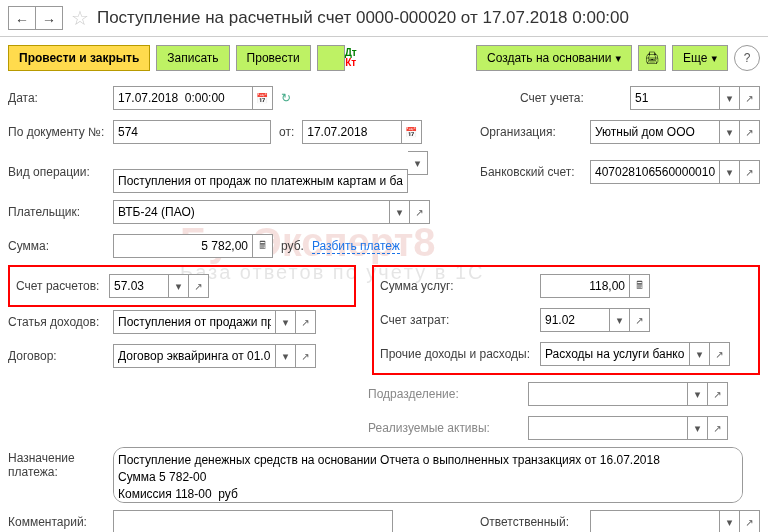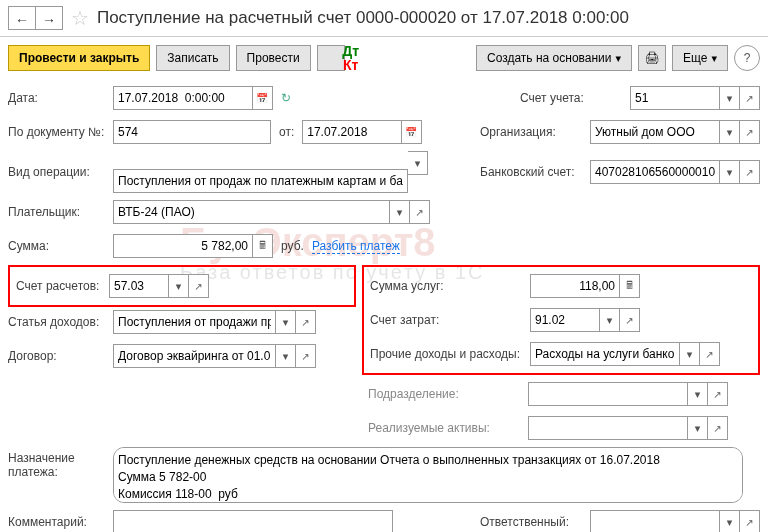--- a/index.html
+++ b/index.html
@@ -9,25 +9,25 @@
 .watermark .w1 { font-size: 40px; font-weight: bold; color: #c0392b; }
 .watermark .w2 { font-size: 20px; color: #555; margin-top: -4px; letter-spacing: 2px; }
 
 .header { display: flex; align-items: center; padding: 6px 8px; border-bottom: 1px solid #ccc; position: relative; z-index: 1; background: #fff; }
 .nav-btn { width: 28px; height: 24px; border: 1px solid #999; background: #fff; display: flex; align-items: center; justify-content: center; cursor: pointer; font-size: 14px; }
 .nav-btn + .nav-btn { margin-left: -1px; }
 .star { margin: 0 8px; color: #ccc; font-size: 20px; cursor: pointer; }
 .title { font-size: 17px; font-weight: normal; color: #333; }
 
 .toolbar { display: flex; align-items: flex-start; padding: 8px; gap: 6px; position: relative; z-index: 1; }
-.btn { height: 26px; padding: 0 10px; border: 1px solid #999; background: #e5e5e5; display: inline-flex; align-items: center; cursor: pointer; font-size: 12px; gap: 4px; }
+.btn { height: 26px; padding: 0 10px; border: 1px solid #999; background: #bef264; display: inline-flex; align-items: center; cursor: pointer; font-size: 12px; gap: 4px; }
 .btn-primary { background: #ffdb4d; border-color: #b89a00; font-weight: bold; }
 .btn-icon { width: 28px; padding: 0; justify-content: center; }
 .spacer { flex: 1; }
-.dkt { font-size: 14px; line-height: 1; padding-left: 40px; }
+.dkt { font-size: 10px; line-height: 1; padding-left: 40px; }
 .dkt .d { color: green; font-weight: bold; }
 .dkt .k { color: red; font-weight: bold; }
 
 .form { padding: 4px 8px; position: relative; z-index: 1; }
 .row { display: flex; align-items: center; min-height: 30px; margin-bottom: 4px; }
 .label { color: #404040; padding-right: 6px; }
 .w-date { width: 105px; }
 .w-docnum { width: 105px; }
 .w-operation { width: 105px; }
 .w-payer { width: 105px; }
@@ -37,21 +37,21 @@
 .input { height: 24px; border: 1px solid #999; padding: 0 4px; background: #fff; font-size: 12px; }
 .input-btn { width: 20px; height: 24px; border: 1px solid #999; border-left: none; background: #fff; display: flex; align-items: center; justify-content: center; cursor: pointer; font-size: 10px; color: #555; }
 .input-group > .input-btn + .input-btn { border-left: none; }
 
 .text-right { text-align: right; }
 .link { color: #1a73e8; cursor: pointer; border-bottom: 1px dashed #1a73e8; font-size: 12px; }
 
 .highlight-box { border: 2px solid red; padding: 4px 6px; }
 .muted-label { color: #888; }
 
-.two-col { display: flex; gap: 6px; }
+.two-col { display: flex; gap: 16px; }
 .col-left { flex: 0 0 348px; }
 .col-right { flex: 1; }
 
 textarea.input { height: 56px; resize: none; font-family: Arial; line-height: 1.4; padding: 4px; }
 
 .icon-cal::before { content: "📅"; font-size: 10px; }
 .icon-dd::before { content: "▾"; font-size: 11px; }
 .icon-open::before { content: "↗"; font-size: 10px; }
 .icon-calc::before { content: "🖩"; font-size: 11px; }
 .icon-help { width:26px; height:26px; border:1px solid #999; border-radius:50%; display:flex; align-items:center; justify-content:center; cursor:pointer; color:#555; }

